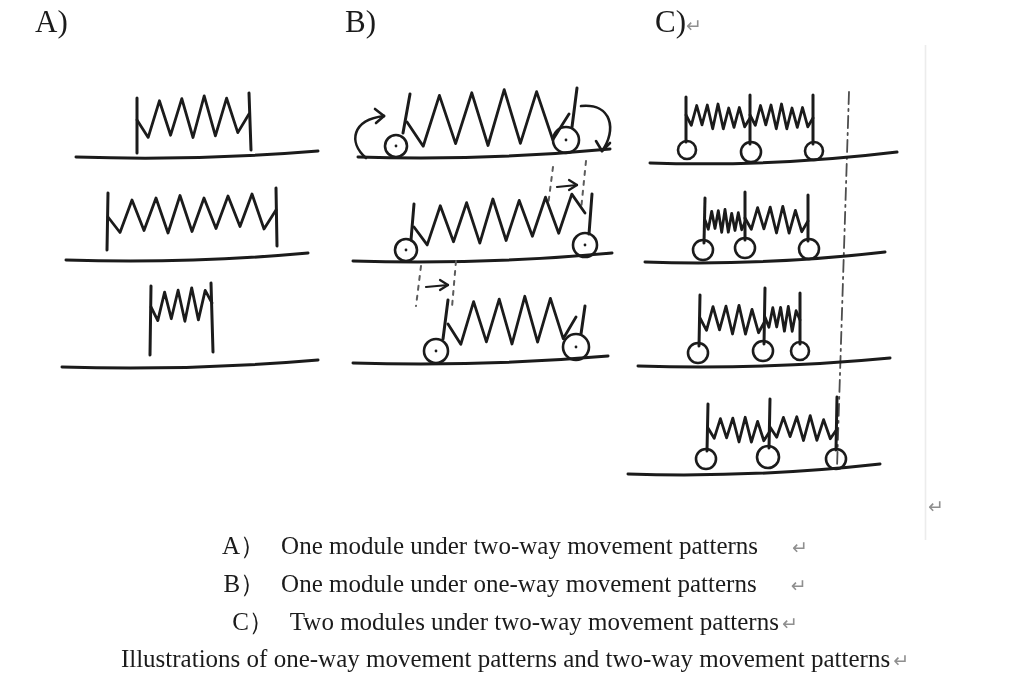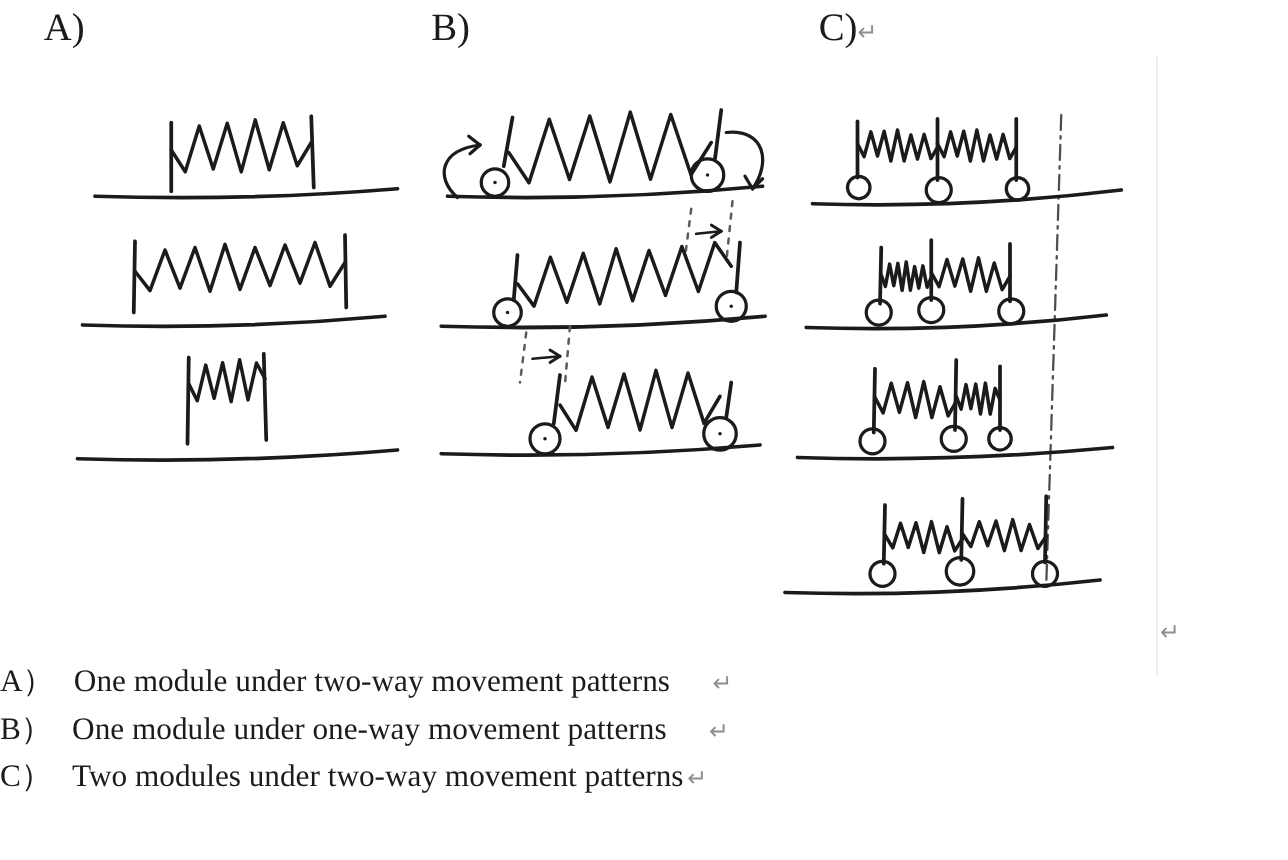--- a/index.html
+++ b/index.html
@@ -7,21 +7,21 @@
     position:relative;width:1030px;height:688px;background:#ffffff;
     font-family:"Liberation Serif", serif;color:#1b1b1b;overflow:hidden;
   }
   .panel-label{position:absolute;font-size:31px;line-height:1;white-space:nowrap;}
   .ret{
     font-family:"DejaVu Sans", sans-serif;color:#8f8f8f;font-size:19px;
     line-height:1;display:inline-block;vertical-align:baseline;
   }
   .ret.standalone{position:absolute;}
   .caption-line{
-    position:absolute;left:0;width:100%;
+    position:absolute;left:0;width:100%;text-align:center;
     font-size:25px;line-height:1.2;white-space:nowrap;
   }
   .caption-label{margin-right:16px;}
   .caption-line .ret.gap{margin-left:34px;}
   .caption-line .ret.tight{margin-left:3px;}
   svg.canvas{position:absolute;left:0;top:0;}
 </style>
 </head>
 <body>
 
@@ -158,14 +158,17 @@
 
   <div class="caption-line" style="top:531px">
     <span class="caption-label">A）</span><span>One module under two-way movement patterns</span><span class="ret gap">↵</span>
   </div>
   <div class="caption-line" style="top:607px">
     <span class="caption-label">C）</span><span>Two modules under two-way movement patterns</span><span class="ret tight">↵</span>
   </div>
   <div class="caption-line" style="top:569px">
     <span class="caption-label">B）</span><span>One module under one-way movement patterns</span><span class="ret gap">↵</span>
   </div>
+  <div class="caption-line" style="top:644px">
+    <span>Illustrations of one-way movement patterns and two-way movement patterns</span><span class="ret tight">↵</span>
+  </div>
 
 </div>
 
 </body></html>

